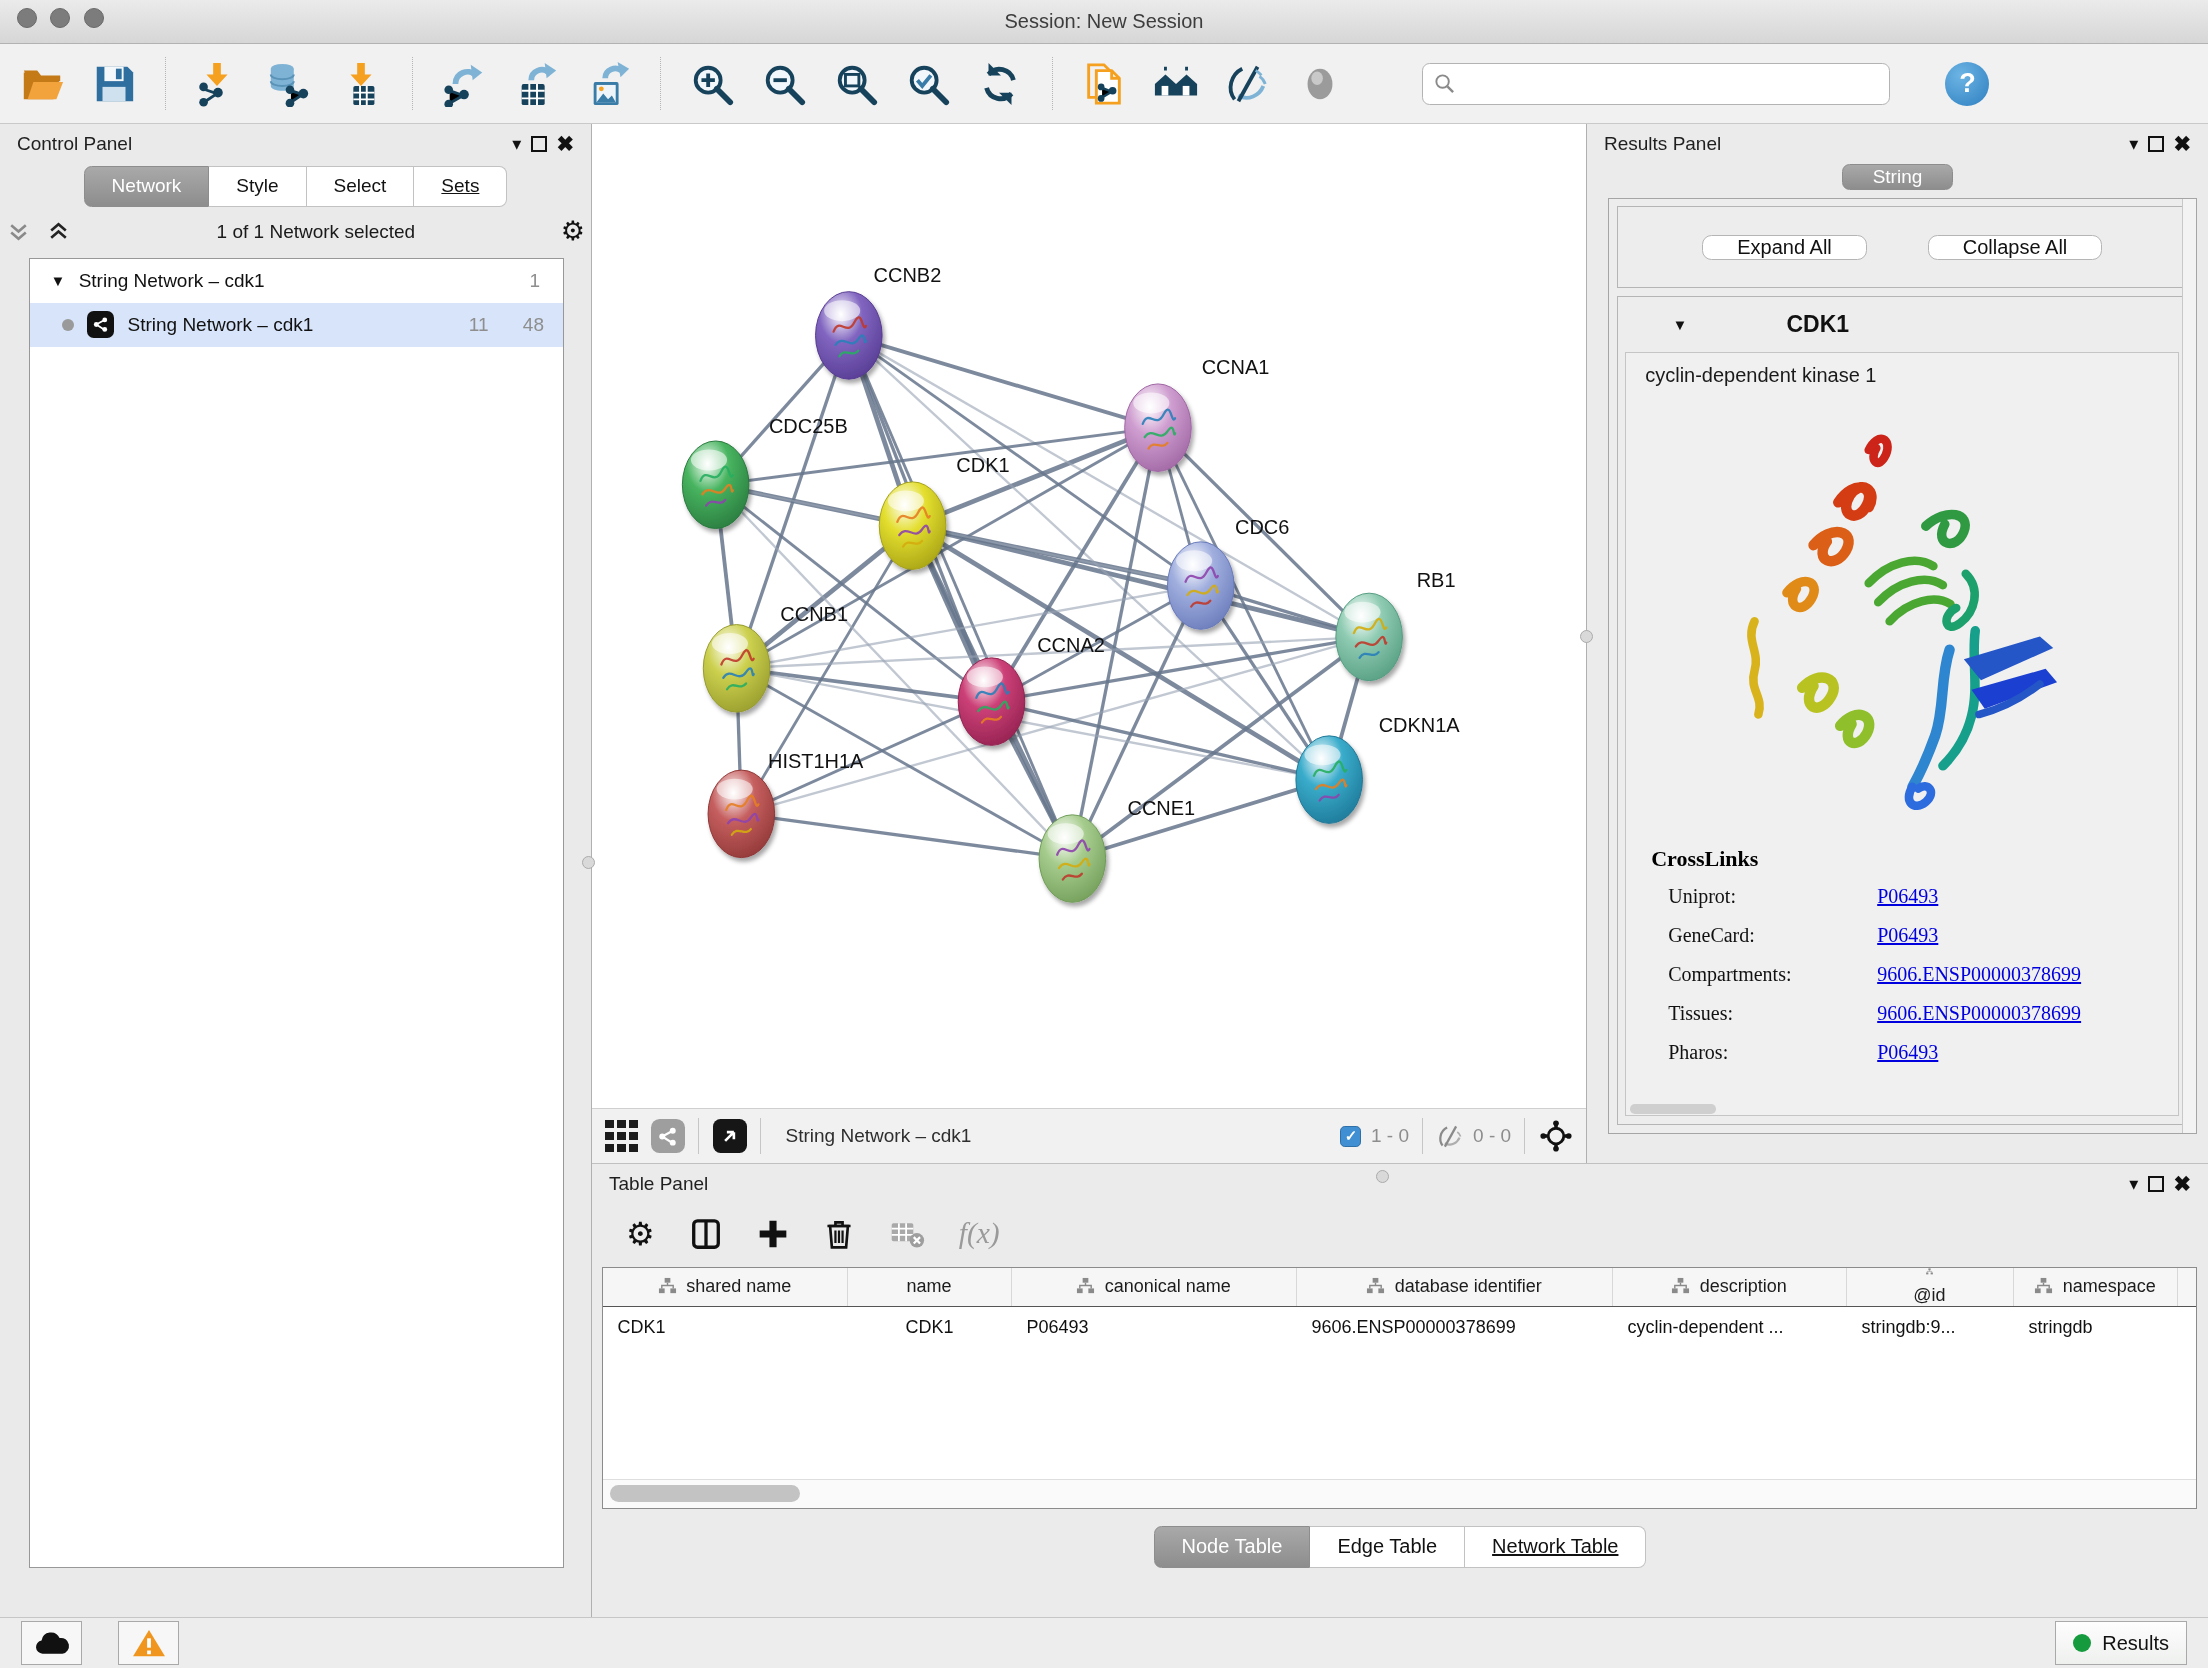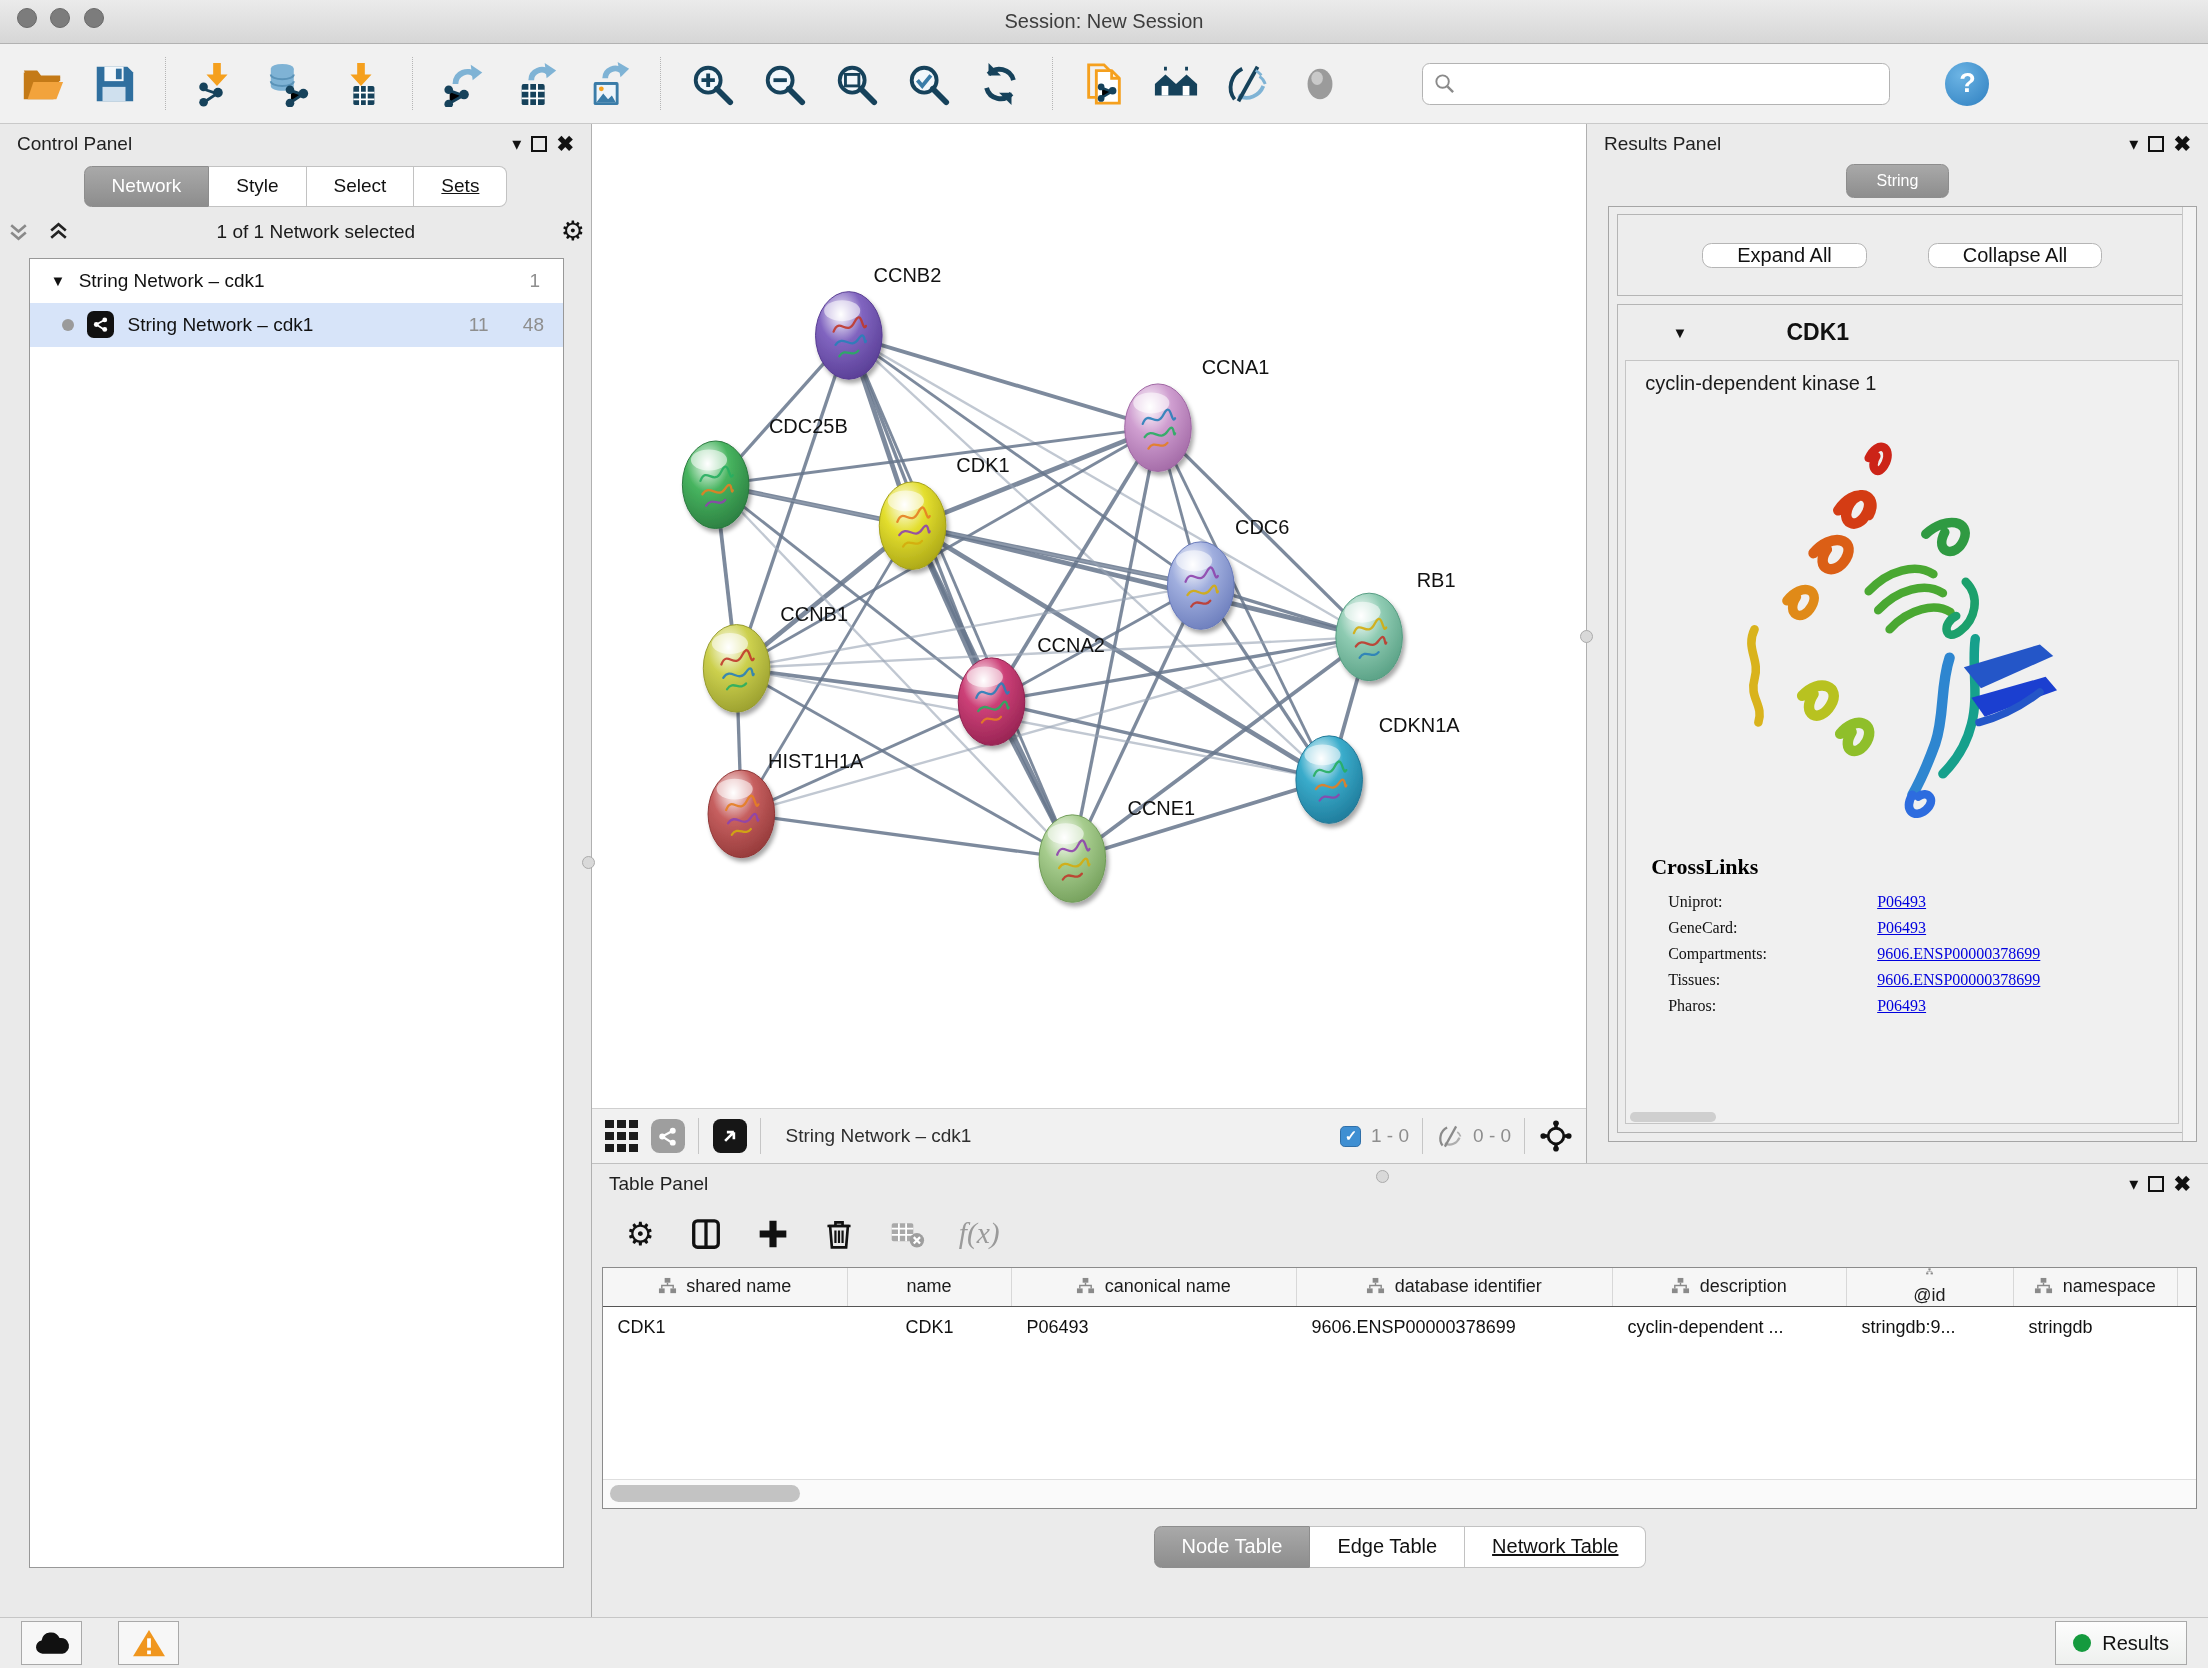--- a/index.html
+++ b/index.html
@@ -67,35 +67,35 @@
   .grid-icon i { background:#1c1c1c; }
   .share-gray { width:34px; height:34px; border-radius:8.6px; background:#9e9e9e; display:flex; align-items:center; justify-content:center; }
   .birdseye { width:34px; height:34px; border-radius:7.6px; background:#161616; display:flex; align-items:center; justify-content:center; }
   .vt-name { font-size:19px; color:#2e2e2e; margin-left:11.4px; }
   .vt-count { font-size:19px; color:#8d8d8d; display:flex; align-items:center; gap:9.5px; }
   .checkbox { width:21px; height:21px; background:#3f8fd2; border:1px solid #2f6fa8; border-radius:4.8px; color:#fff;
               display:flex; align-items:center; justify-content:center; font-size:15px; font-weight:bold; }
 
   
   .results-panel { flex:1; background:#ebebeb; display:flex; flex-direction:column; }
-  .string-tab { align-self:center; padding:7px 30px; font-size:16px; color:#fff;
+  .string-tab { align-self:center; padding:1px 30px; font-size:19px; color:#fff;
                 background:linear-gradient(#a9a9a9,#8d8d8d); border:1px solid #8d8d8d; border-radius:7.6px; }
   .rp-outer { margin:7.6px 11.4px 0 21px; border:1.9px solid #a5a5a5; background:#ededed; height:936px;
               padding:7.6px; display:flex; flex-direction:column; position:relative; }
   .rp-buttons { border:1.9px solid #b5b5b5; height:82px; display:flex; align-items:center; justify-content:center; gap:61px; margin-bottom:7.6px; }
   .rp-btn { background:#fff; border:1px solid #b5b5b5; border-radius:9.5px; padding:0 34px; font-size:20px; color:#111; }
   .rp-section { border:1.9px solid #b5b5b5; flex:1; display:flex; flex-direction:column; }
   .rp-sec-header { height:55px; display:flex; align-items:center; padding-left:55px; gap:99px; }
   .rp-gene { font-size:23px; font-weight:bold; color:#111; }
   .rp-content { border:1px solid #c5c5c5; margin:0 7.6px 7.6px 7.6px; background:#f0f0f0; flex:1; padding-top:11.4px; position:relative; }
   .rp-desc { font-size:20px; color:#1a1a1a; padding-left:19px; }
   .protein-img { display:block; margin:25px auto 0 auto; }
   .crosslinks { font-family:"Liberation Serif", serif; margin:25px 0 0 25px; }
   .cl-title { font-size:22px; font-weight:bold; color:#000; }
-  .cl-grid { margin:13.3px 0 0 17px; display:grid; grid-template-columns:209px auto; row-gap:8px; font-size:16px; }
+  .cl-grid { margin:13.3px 0 0 17px; display:grid; grid-template-columns:209px auto; row-gap:16px; font-size:20px; }
   .cl-label { color:#111; }
   .cl-link { color:#0000de; text-decoration:underline; }
   .rp-scrolltrack { position:absolute; right:0; top:0; bottom:0; width:13.3px; background:#f3f3f3; border-left:1px solid #c8c8c8; }
   .rp-hscroll-stub { position:absolute; left:3.8px; bottom:1.9px; width:86px; height:9.5px; background:#cfcfcf; border-radius:4.8px; }
 
   
   .table-panel { flex:1; background:#ebebeb; border-top:1px solid #c0c0c0; display:flex; flex-direction:column; }
   .tp-toolbar { height:59px; display:flex; align-items:center; gap:34px; padding-left:34px; }
   .tp-ic { display:flex; align-items:center; justify-content:center; }
   .fx { font-family:"Liberation Serif", serif; font-style:italic; font-size:29.5px; color:#9a9a9a; }

